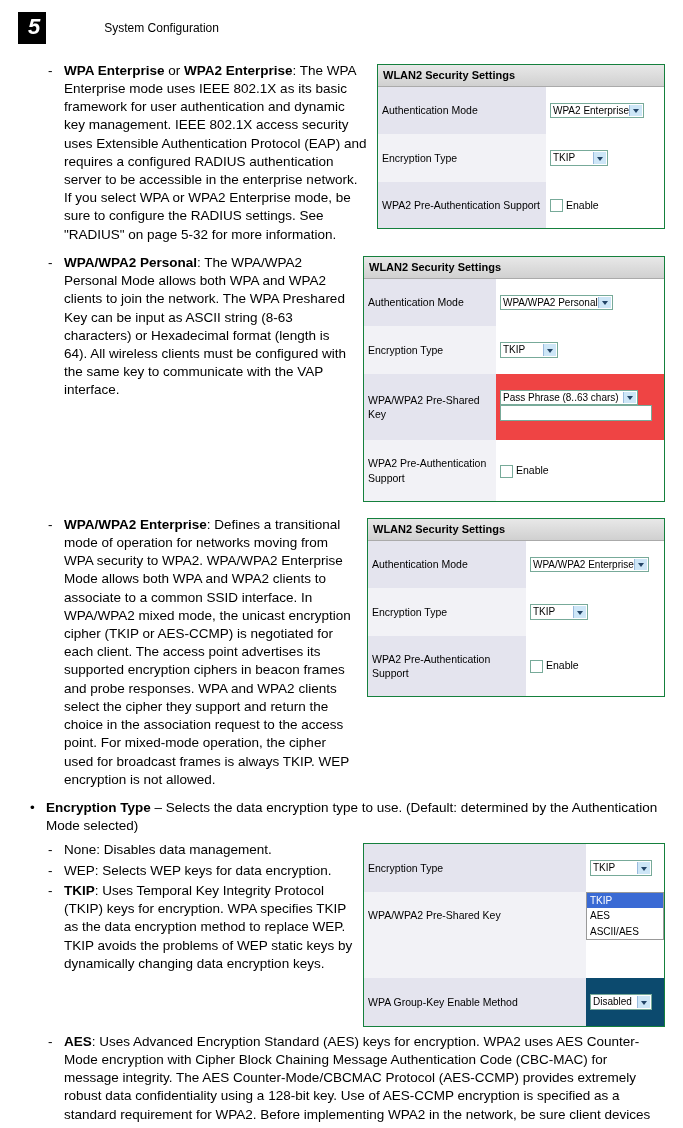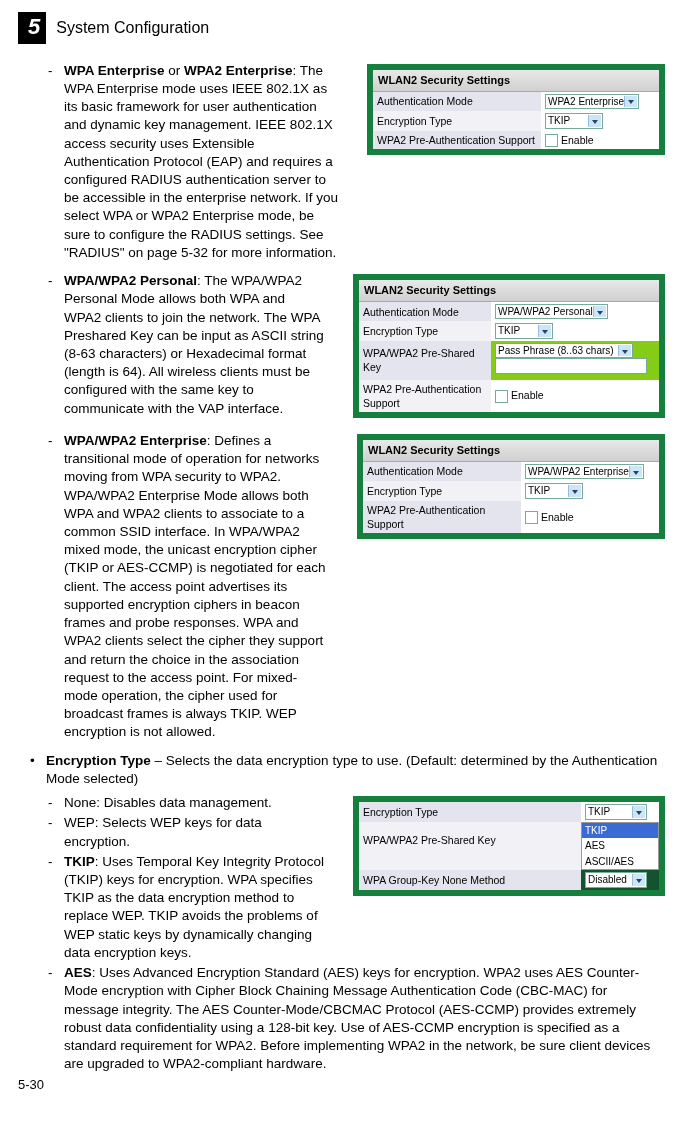--- a/index.html
+++ b/index.html
@@ -25,21 +25,22 @@
   .chapnum {
     background: #000;
     color: #fff;
     font-weight: bold;
     font-size: 22px;
     font-style: italic;
     padding: 0px 6px 2px 10px;
     margin-right: 10px;
   }
   .chaptitle {
-    font-size: 16px;
+    font-size: 12px;
+    margin-left: 48px;
   }
   .content {
     margin-left: 28px;
   }
   .item {
     display: flex;
     margin-bottom: 2px;
   }
   .item .dash {
     width: 16px;
@@ -48,30 +49,30 @@
   }
   .item .bullet {
     width: 16px;
     flex-shrink: 0;
   }
   .itembody {
     flex: 1;
   }
   .figure {
     float: right;
-    margin: 2px 0 6px 28px;
-    border: 6px solid #15803d;
+    margin: 2px 0 6px 10px;
+    border: 1px solid #15803d;
   }
   .figure table {
     border-collapse: collapse;
     font-size: 10.5px;
     font-family: Arial, sans-serif;
   }
   .figure td {
-    padding: 2px 4px;
+    padding: 16px 4px;
     vertical-align: middle;
   }
   .fighead {
     background: linear-gradient(#e8e8e8,#d0d0d0);
     font-weight: bold;
     font-size: 11px;
     padding: 3px 5px;
     border-bottom: 1px solid #aaa;
   }
   .row-a { background: #e4e4ee; }
@@ -183,21 +184,21 @@
               <tr class="row-a">
                 <td>Authentication Mode</td>
                 <td style="background:#fff;width:160px"><span class="sel">WPA/WPA2 Personal</span></td>
               </tr>
           <tr class="row-b">
                 <td>Encryption Type</td>
                 <td style="background:#fff"><span class="sel">TKIP</span></td>
               </tr>
           <tr class="row-a">
                 <td>WPA/WPA2 Pre-Shared Key</td>
-                <td style="background:#84cc16"><span class="sel" style="min-width:120px">Pass Phrase (8..63 chars)</span><br><span class="txtin"></span></td>
+                <td style="background:#ef4444"><span class="sel" style="min-width:120px">Pass Phrase (8..63 chars)</span><br><span class="txtin"></span></td>
               </tr>
           <tr class="row-b">
                 <td>WPA2 Pre-Authentication Support</td>
                 <td style="background:#fff"><span class="chk"></span><span>Enable</span></td>
               </tr>
         </tbody>
           </table>
       </div>
       <div class="item">
         <div class="dash">-</div>
@@ -252,22 +253,22 @@
             <div class="optsel">TKIP</div>
             <div>AES</div>
             <div>ASCII/AES</div>
           </div>
         </td>
             </tr>
         <tr class="row-b">
               <td style="height:8px"></td>
             </tr>
         <tr class="row-a">
-              <td>WPA Group-Key None Method</td>
-              <td style="background:#14532d"><span class="sel" style="min-width:44px">Disabled</span></td>
+              <td>WPA Group-Key Enable Method</td>
+              <td style="background:#0c4a6e"><span class="sel" style="min-width:44px">Disabled</span></td>
             </tr>
       </tbody>
         </table>
     </div>
 
     <div class="item">
         <div class="dash">-</div>
         <div class="itembody">None: Disables data management.</div>
       </div>
     <div class="item">

